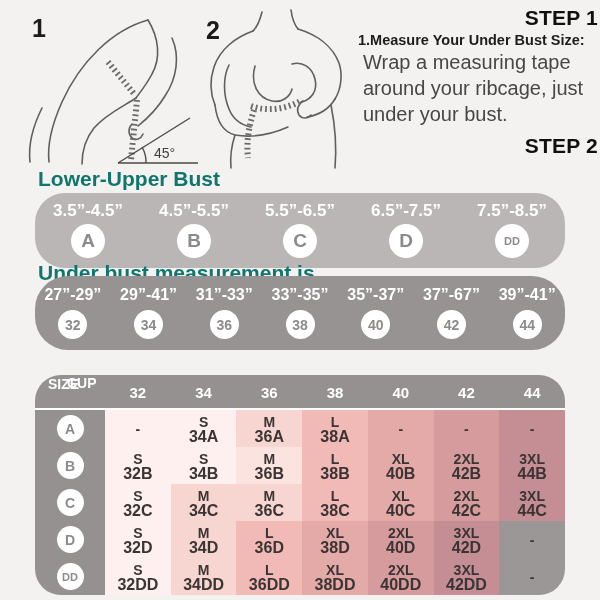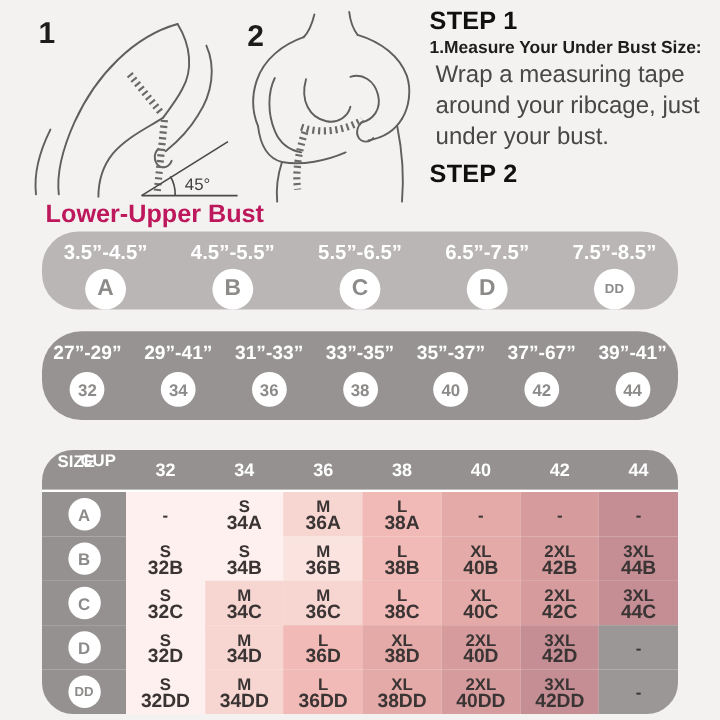--- a/index.html
+++ b/index.html
@@ -14,32 +14,32 @@
   .fig1 .fig-num{left:12px;top:6px;}
   .fig2 .fig-num{left:8px;top:12px;}
   .fig svg{position:absolute;left:0;top:0;width:100%;height:100%;}
   .sketch{stroke:#5f5f5f;stroke-width:1.6;fill:none;stroke-linecap:round;stroke-linejoin:round;}
   .tape{stroke:#6a6a6a;stroke-width:6;fill:none;stroke-dasharray:1.8 3;}
   .angle-line{stroke:#4a4a4a;stroke-width:1.4;fill:none;}
   .angle-text{font-size:14px;fill:#3f3f3f;font-family:"Liberation Sans",sans-serif;}
 
   
   .steps{position:absolute;left:358px;top:2px;width:240px;}
-  .step-title{font-size:21px;font-weight:800;margin:4px 0 2px;color:#101010;letter-spacing:.2px;}
+  .step-title{font-size:21px;font-weight:800;margin:4px 0 2px;color:#101010;letter-spacing:.2px;text-align:right;}
   .step-sub{font-size:14.5px;font-weight:bold;margin:0;color:#1d1d1d;}
   .step-body{font-size:20px;margin:1px 0 7px;padding-left:5px;color:#474747;line-height:1.3;}
 
   
-  .section-heading{position:absolute;left:38px;margin:0;font-size:21px;font-weight:bold;color:#be185d;}
+  .section-heading{position:absolute;left:38px;margin:0;font-size:21px;font-weight:bold;color:#0f766e;}
   .h-cup{top:167px;}
   .h-under{top:261px;}
 
   
   .band{position:absolute;left:35px;width:530px;display:flex;}
-  .band-cup{top:193px;height:65px;border-radius:30px;background:var(--band-cup-bg,#b9b6b5);}
+  .band-cup{top:193px;height:75px;border-radius:30px;background:var(--band-cup-bg,#b9b6b5);}
   .band-under{top:276px;height:74px;border-radius:33px;background:var(--band-under-bg,#969392);}
   .band-item{flex:1;display:flex;flex-direction:column;align-items:center;}
   .band-range{color:#fff;font-weight:bold;}
   .range-lg{font-size:17px;margin-top:8px;}
   .range-sm{font-size:16px;margin-top:10px;}
   .band-circle{background:#fff;border-radius:50%;display:flex;align-items:center;justify-content:center;
                color:var(--circle-text,#8d8b8a);font-weight:bold;}
   .circle-lg{width:34px;height:34px;font-size:19px;margin-top:3px;}
   .circle-sm{width:29px;height:29px;font-size:14px;margin-top:6px;}
   .circle-cup{width:27px;height:27px;font-size:14px;}
@@ -128,20 +128,21 @@
       <div class="band-item">
         <div class="band-range range-lg">6.5”-7.5”</div>
         <div class="band-circle circle-lg">D</div>
       </div>
       <div class="band-item">
         <div class="band-range range-lg">7.5”-8.5”</div>
         <div class="band-circle circle-lg circle-dd">DD</div>
       </div>
     </div>
 
+  <h3 class="section-heading h-under">Under bust measurement is</h3>
   <div class="band band-under">
       <div class="band-item">
         <div class="band-range range-sm">27”-29”</div>
         <div class="band-circle circle-sm">32</div>
       </div>
       <div class="band-item">
         <div class="band-range range-sm">29”-41”</div>
         <div class="band-circle circle-sm">34</div>
       </div>
       <div class="band-item">

